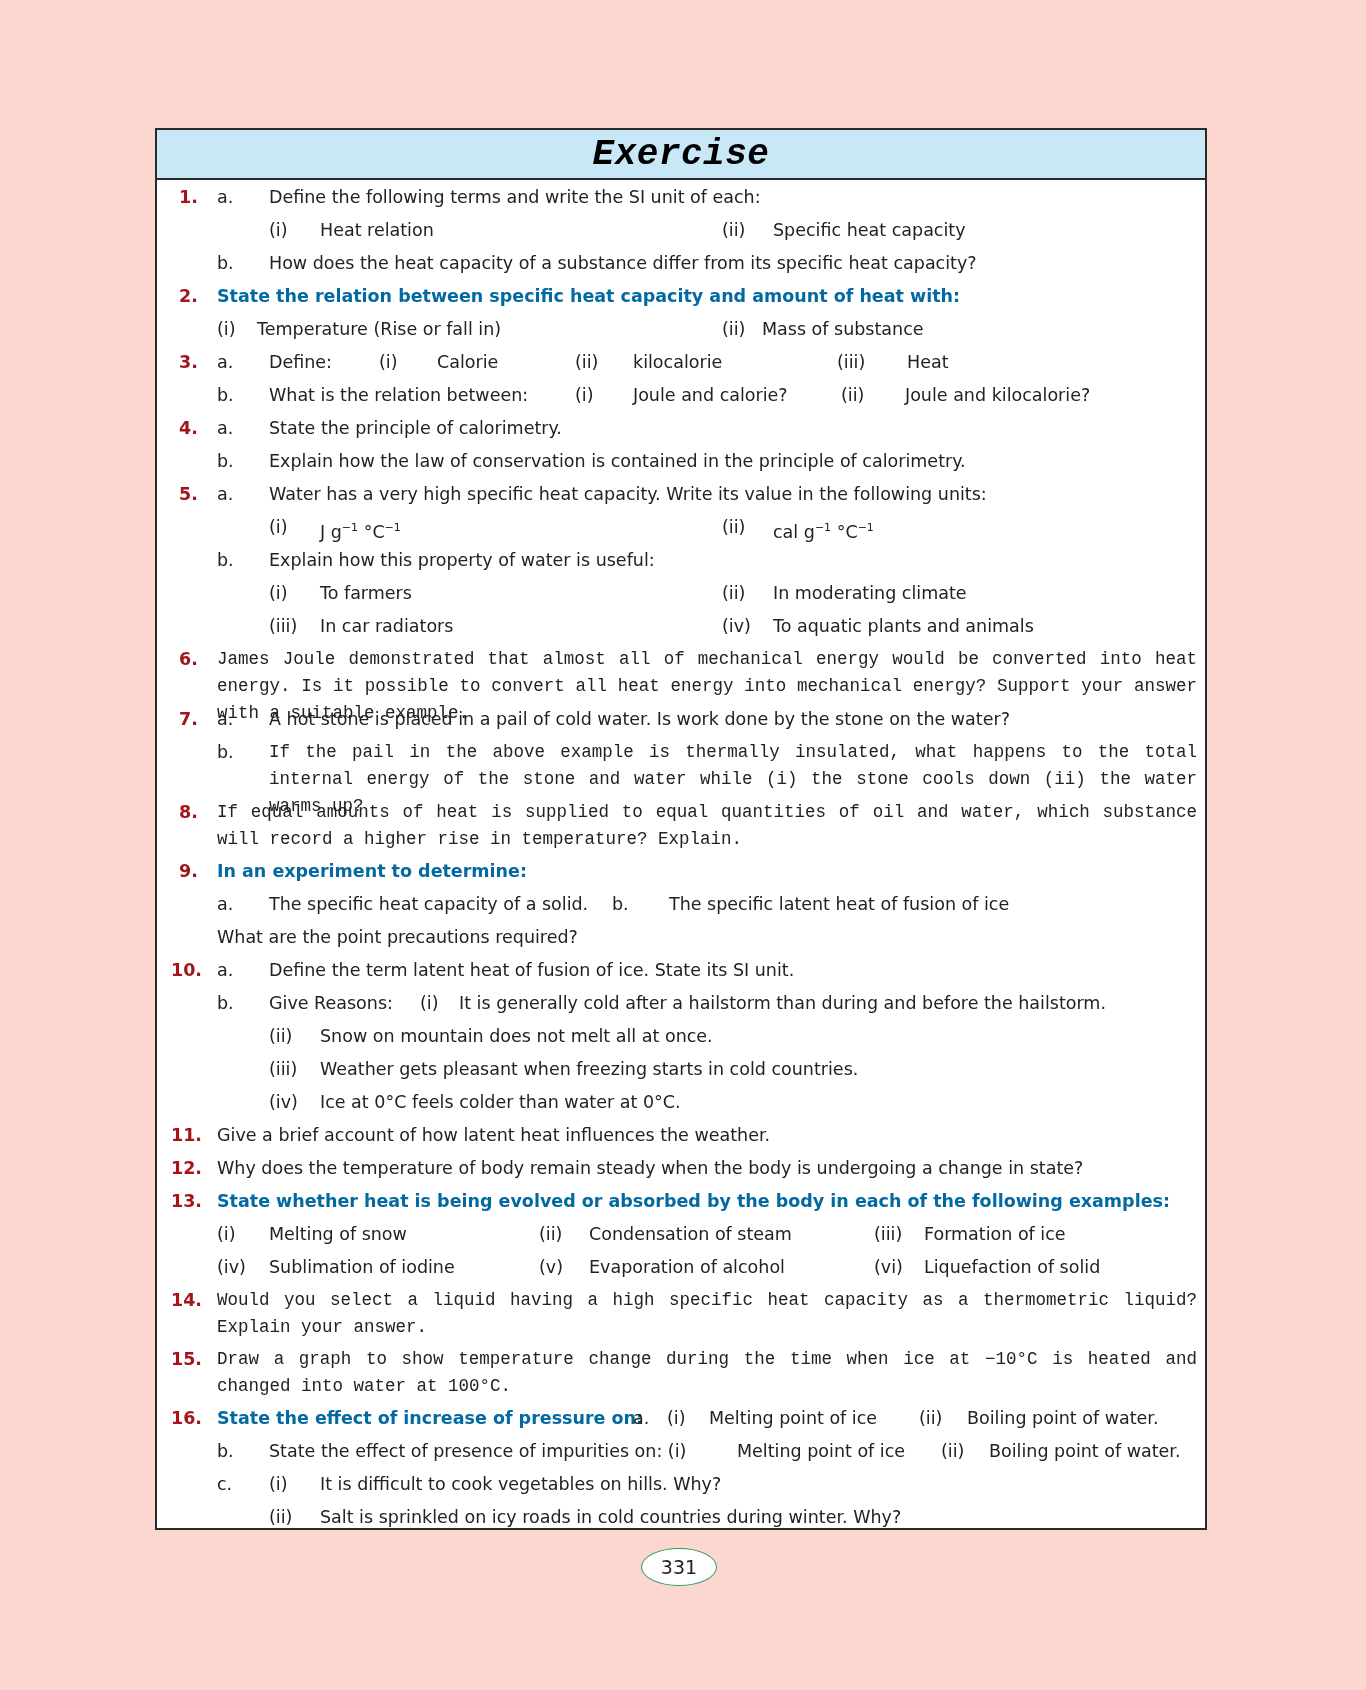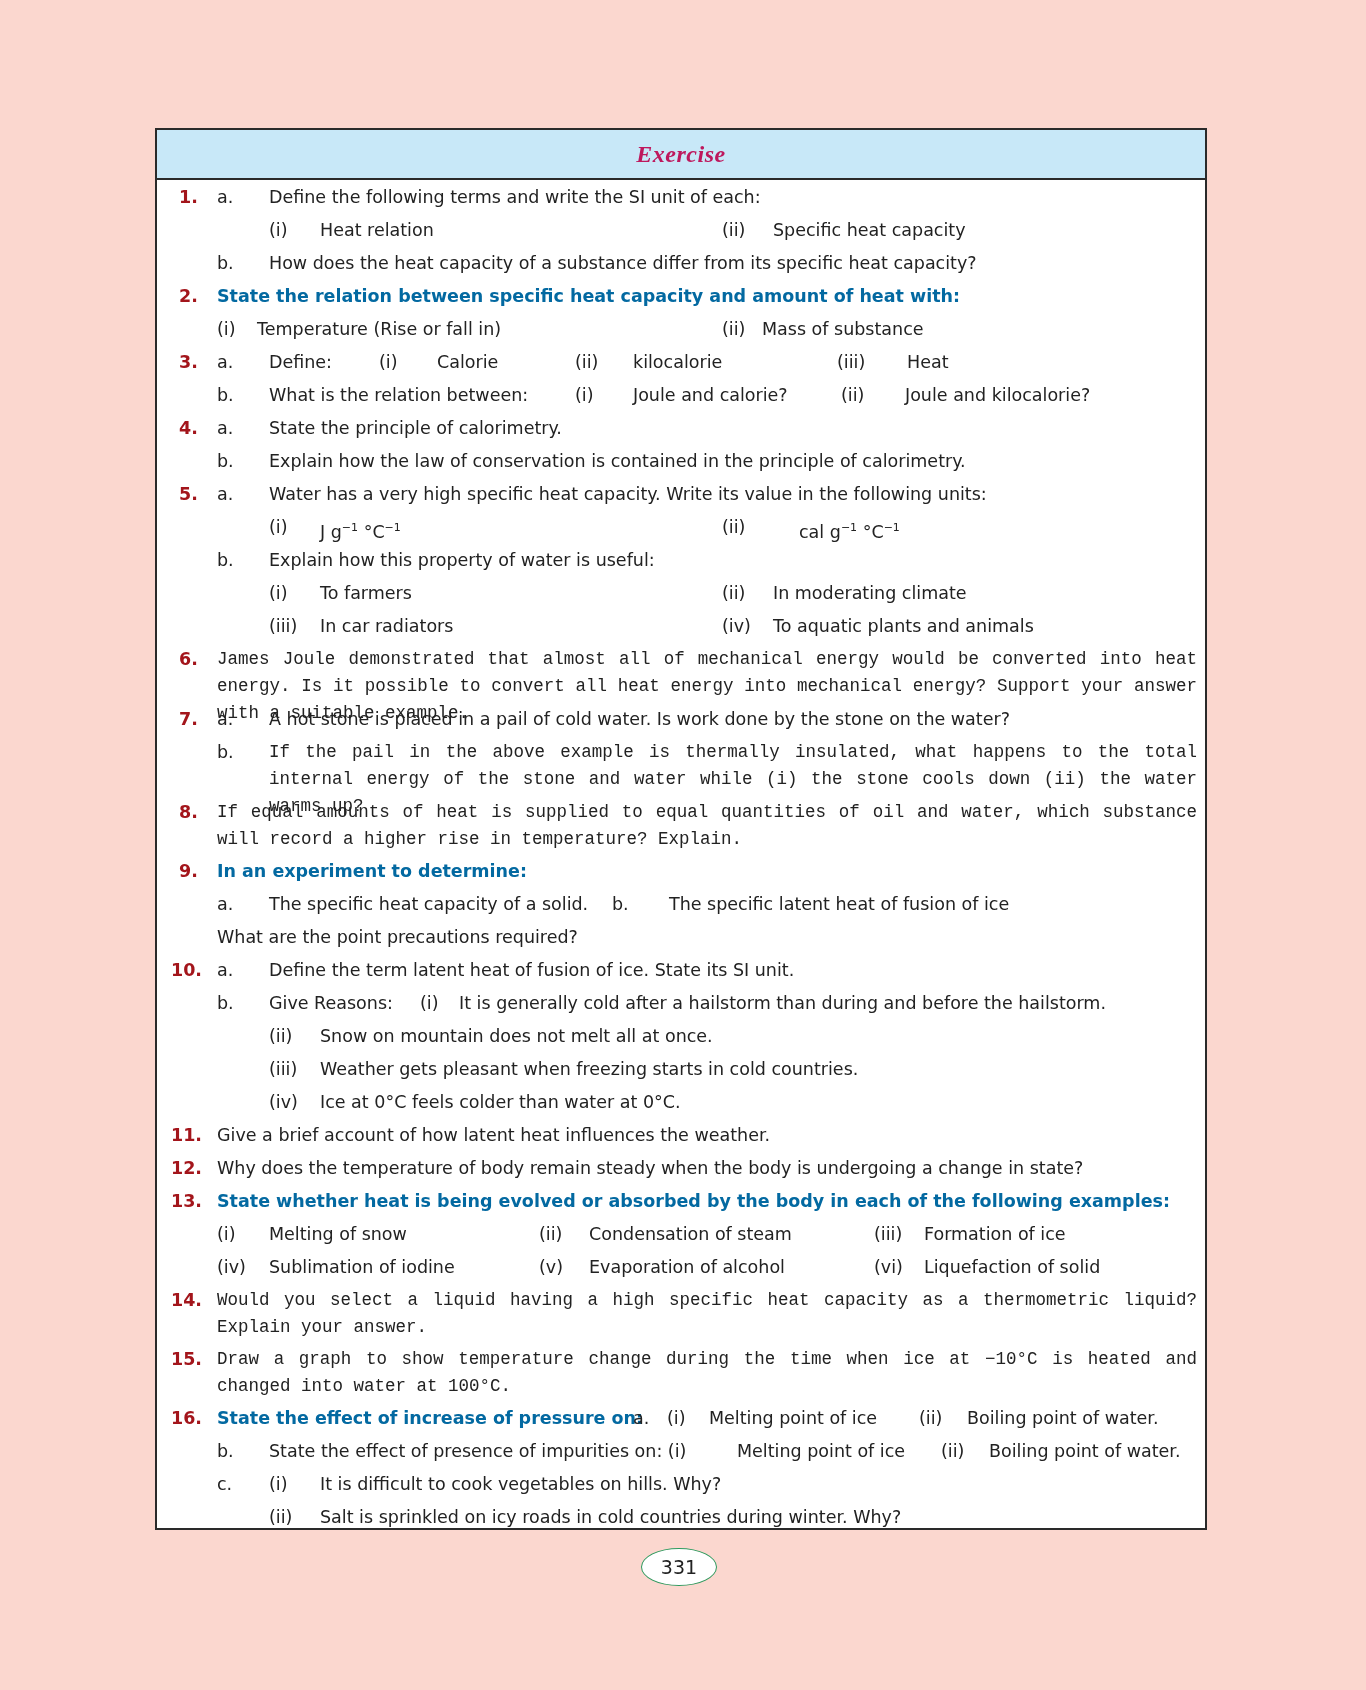--- a/index.html
+++ b/index.html
@@ -17,23 +17,23 @@
     border:2px solid #2a2a2a;
     box-sizing:border-box;
   }
   .panel-head {
     height:48px;
     background:#c8e8f8;
     border-bottom:2px solid #2a2a2a;
     display:flex; align-items:center; justify-content:center;
   }
   .panel-title {
-    font-family:Liberation Serif, serif;
+    font-family:Liberation Mono, monospace;
     font-style:italic; font-weight:bold;
-    color:#be185d; font-size:24px; letter-spacing:0.5px;
+    color:#000000; font-size:36px; letter-spacing:0.5px;
   }
   .body { position:relative; }
   .line {
     position:absolute; left:0; right:0;
     font-size:17.5px; line-height:27px; white-space:nowrap;
   }
   .wrap { white-space:normal; text-align:justify;font-family:Liberation Mono, monospace; }
   .num { position:absolute; color:#a3151b; font-weight:bold; }
   .red { color:#0369a1; font-weight:bold; }
   .t { position:absolute; }
@@ -115,21 +115,21 @@
 
     <div class="line" style="top:301px">
       <span class="num" style="left:22px">5.</span>
       <span class="t" style="left:60px">a.</span>
       <span class="t" style="left:112px">Water has a very high specific heat capacity. Write its value in the following units:</span>
     </div>
     <div class="line" style="top:334px">
       <span class="t" style="left:112px">(i)</span>
       <span class="t" style="left:163px"><span>J g</span><sup>−1</sup><span> °C</span><sup>−1</sup></span>
       <span class="t" style="left:565px">(ii)</span>
-      <span class="t" style="left:642px"><span>cal g</span><sup>−1</sup><span> °C</span><sup>−1</sup></span>
+      <span class="t" style="left:616px"><span>cal g</span><sup>−1</sup><span> °C</span><sup>−1</sup></span>
     </div>
     <div class="line" style="top:367px">
       <span class="t" style="left:60px">b.</span>
       <span class="t" style="left:112px">Explain how this property of water is useful:</span>
     </div>
     <div class="line" style="top:400px">
       <span class="t" style="left:112px">(i)</span>
       <span class="t" style="left:163px">To farmers</span>
       <span class="t" style="left:565px">(ii)</span>
       <span class="t" style="left:616px">In moderating climate</span>

